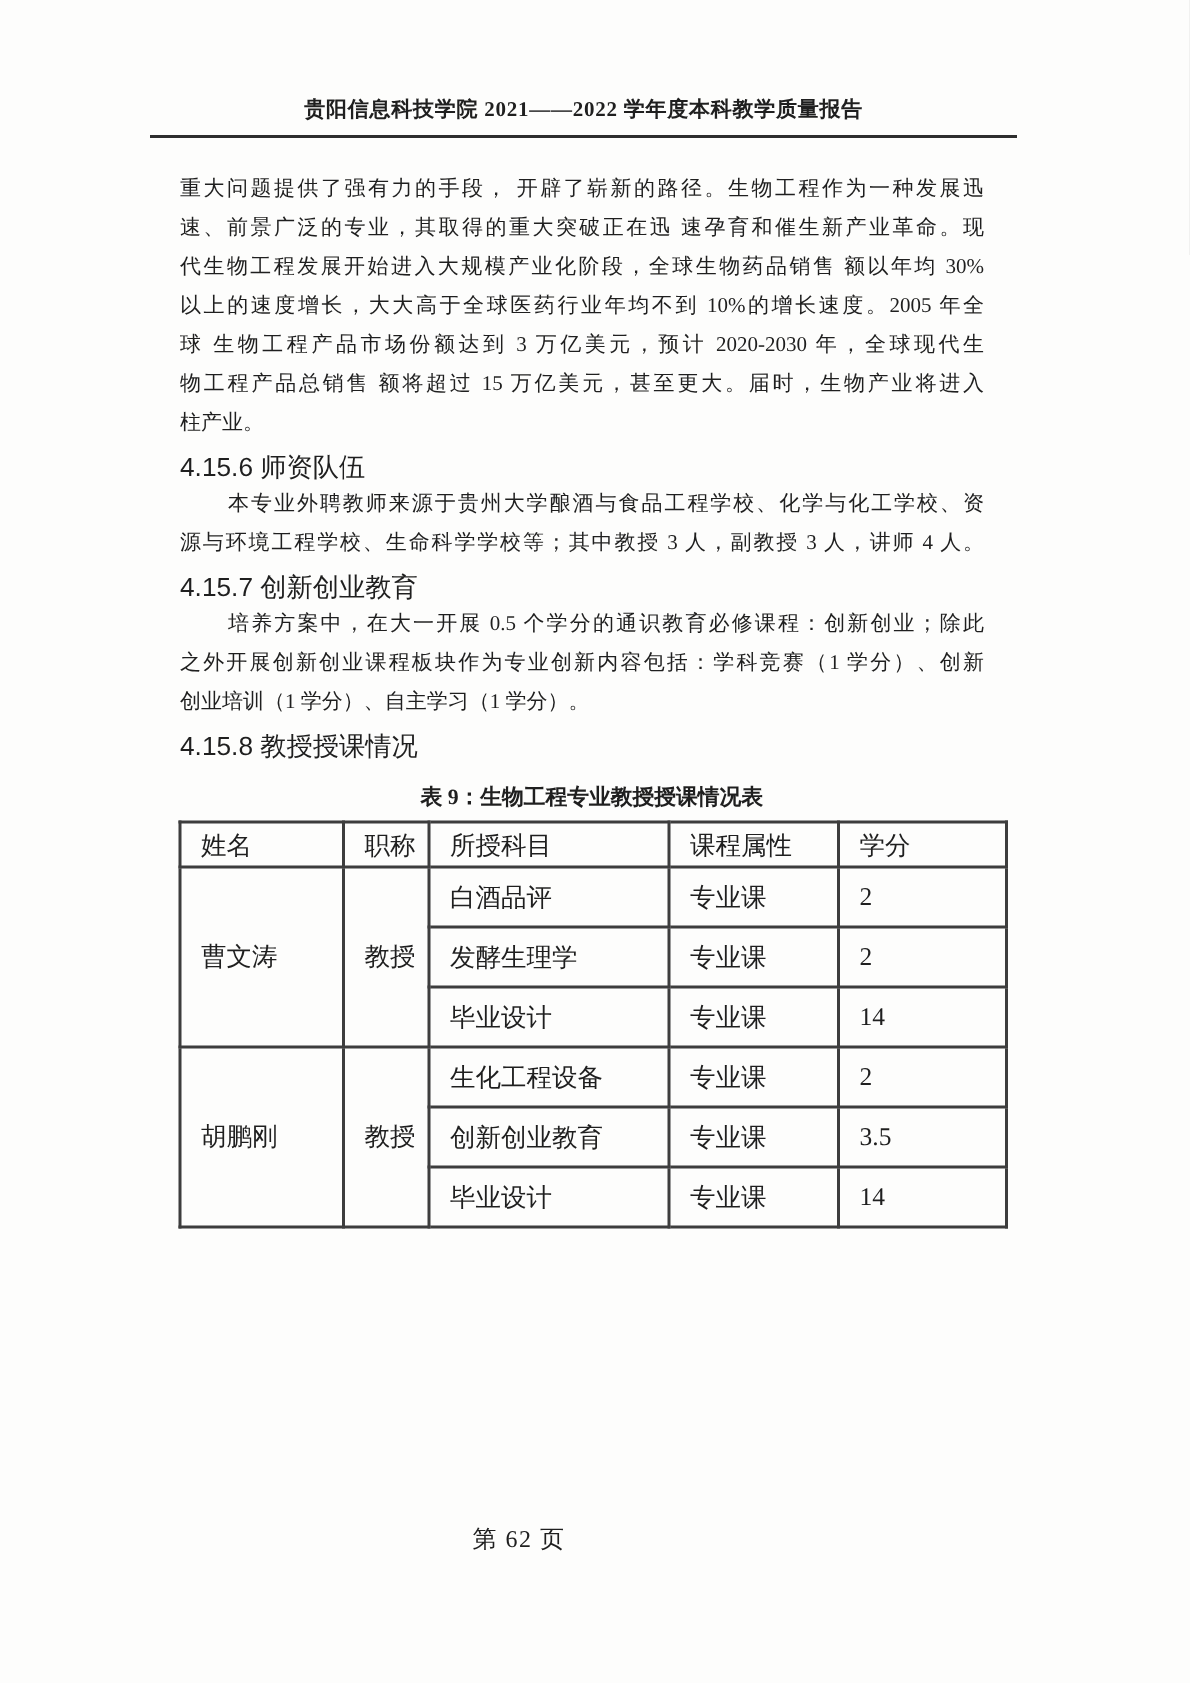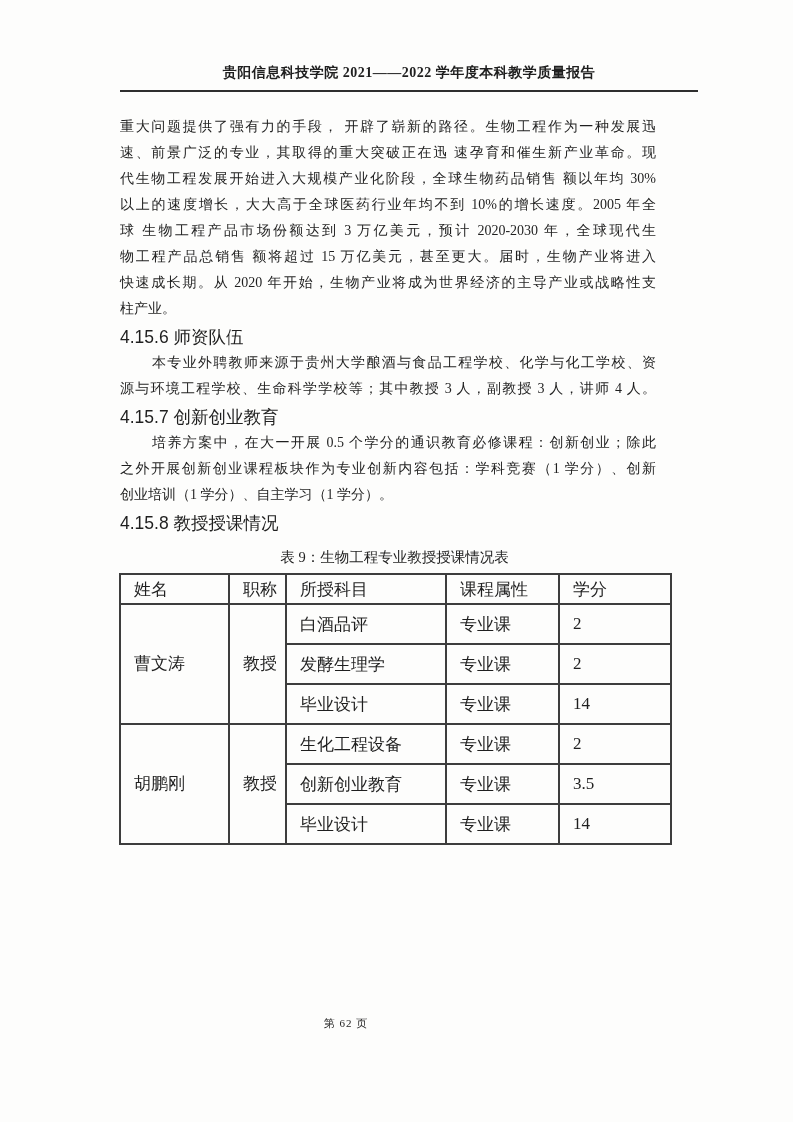--- a/index.html
+++ b/index.html
@@ -9,21 +9,21 @@
     height: 1122px;
     margin: 0 auto;
     background: #fdfdfc;
     color: #1f1f1f;
     font-family: "Liberation Serif", "DejaVu Serif", serif;
     overflow: hidden;
   }
   .running-head {
     position: absolute;
     top: 64px;
-    left: 120px;
+    left: 100px;
     width: 578px;
     text-align: center;
     font-size: 14px;
     font-weight: bold;
     letter-spacing: 0.5px;
     padding-bottom: 8px;
     border-bottom: 2px solid #2e2e2e;
   }
   .content {
     position: absolute;
@@ -43,21 +43,21 @@
     font-size: 17.5px;
     font-weight: normal;
     line-height: 26px;
     margin: 2px 0 0 0;
   }
   .table-caption {
     width: 551px;
     margin: 12px 0 6px -1px;
     text-align: center;
     font-size: 14.5px;
-    font-weight: normal;
+    font-weight: bold;
   }
   table.course-table {
     border-collapse: collapse;
     table-layout: fixed;
     width: 551px;
     margin-left: -1px;
   }
   table.course-table th, table.course-table td {
     border: 2px solid #3d3d3d;
     padding: 0 4px 0 13px;
@@ -69,21 +69,21 @@
   }
   table.course-table thead tr { height: 30px; }
   table.course-table tbody tr { height: 40px; }
   td.span-cell { vertical-align: top; line-height: 40px; }
   .footer {
     position: absolute;
     top: 1016px;
     left: 0;
     width: 692px;
     text-align: center;
-    font-size: 11px;
+    font-size: 16px;
     letter-spacing: 1px;
   }
 </style>
 </head>
 <body>
 
 <div class="page">
 
   <div class="running-head">
     <span>贵阳信息科技学院 2021——2022 学年度本科教学质量报告</span>
@@ -91,21 +91,20 @@
 
   <div class="content">
 
     <div>
       <div class="line j">重大问题提供了强有力的手段， 开辟了崭新的路径。生物工程作为一种发展迅</div>
       <div class="line j">速、前景广泛的专业，其取得的重大突破正在迅 速孕育和催生新产业革命。现</div>
       <div class="line j">代生物工程发展开始进入大规模产业化阶段，全球生物药品销售 额以年均 30%</div>
       <div class="line j">以上的速度增长，大大高于全球医药行业年均不到 10%的增长速度。2005 年全</div>
       <div class="line j">球 生物工程产品市场份额达到 3 万亿美元，预计 2020-2030 年，全球现代生</div>
       <div class="line j">物工程产品总销售 额将超过 15 万亿美元，甚至更大。届时，生物产业将进入</div>
-      <div class="line j">快速成长期。从 2020 年开始，生物产业将成为世界经济的主导产业或战略性支</div>
       <div class="line">柱产业。</div>
     </div>
 
     <div class="sec-heading">4.15.6 师资队伍</div>
     <div>
       <div class="line j indent">本专业外聘教师来源于贵州大学酿酒与食品工程学校、化学与化工学校、资</div>
       <div class="line j">源与环境工程学校、生命科学学校等；其中教授 3 人，副教授 3 人，讲师 4 人。</div>
     </div>
 
     <div class="sec-heading">4.15.7 创新创业教育</div>

